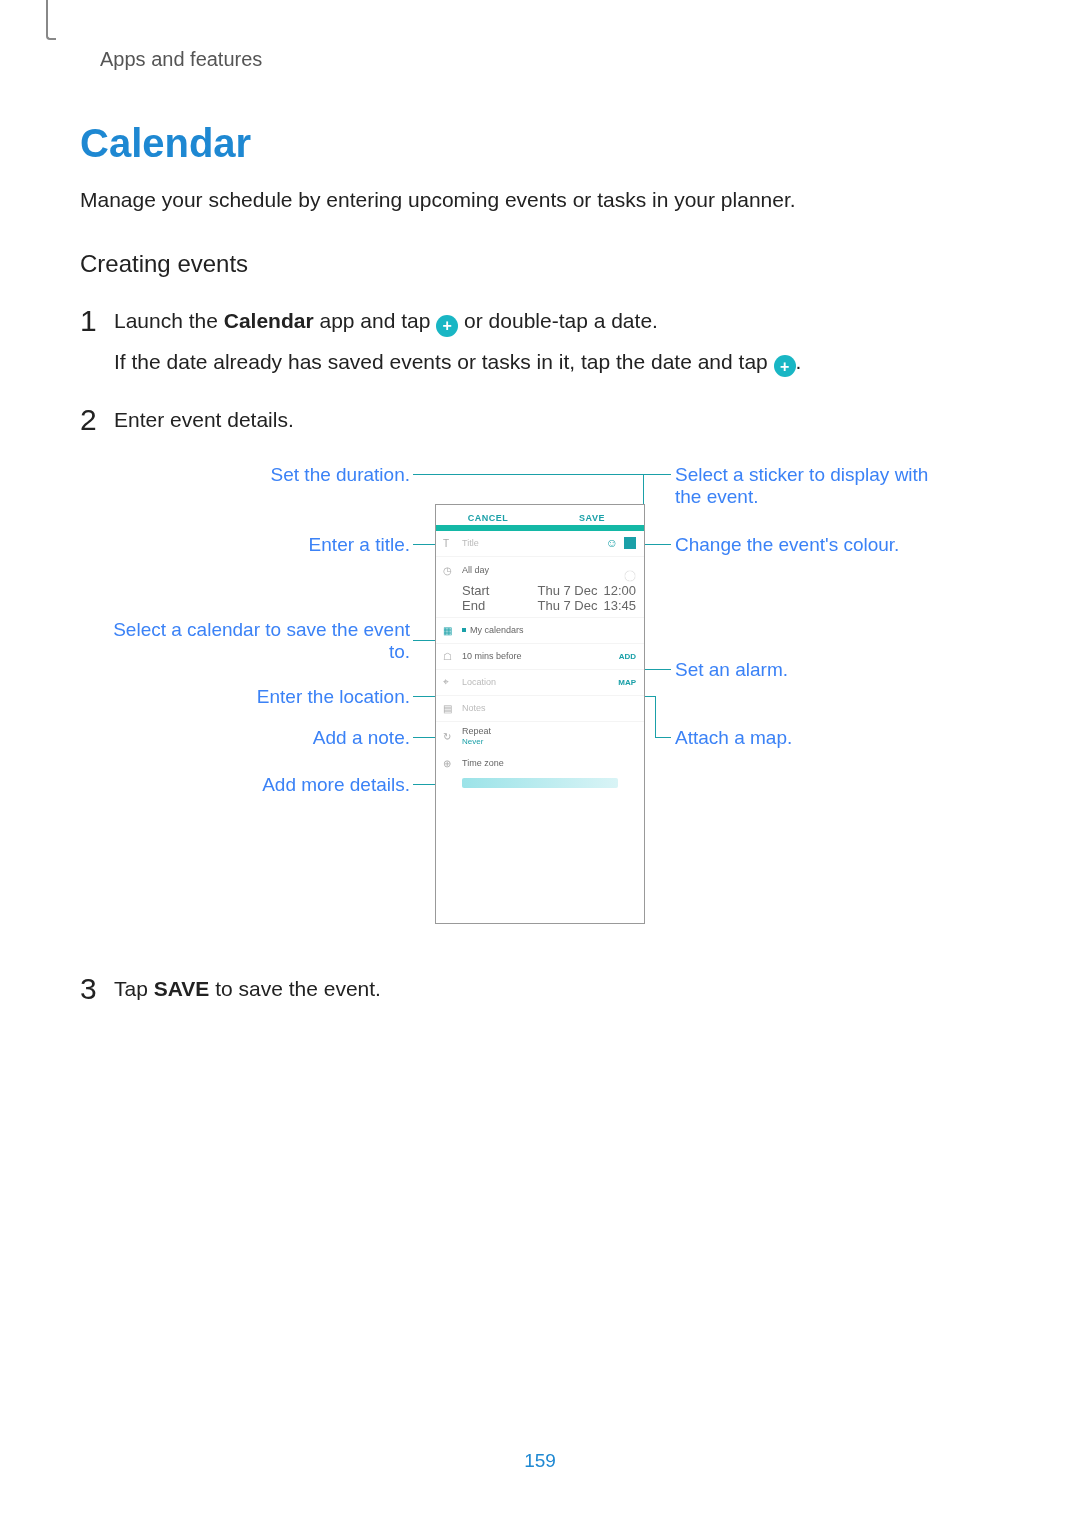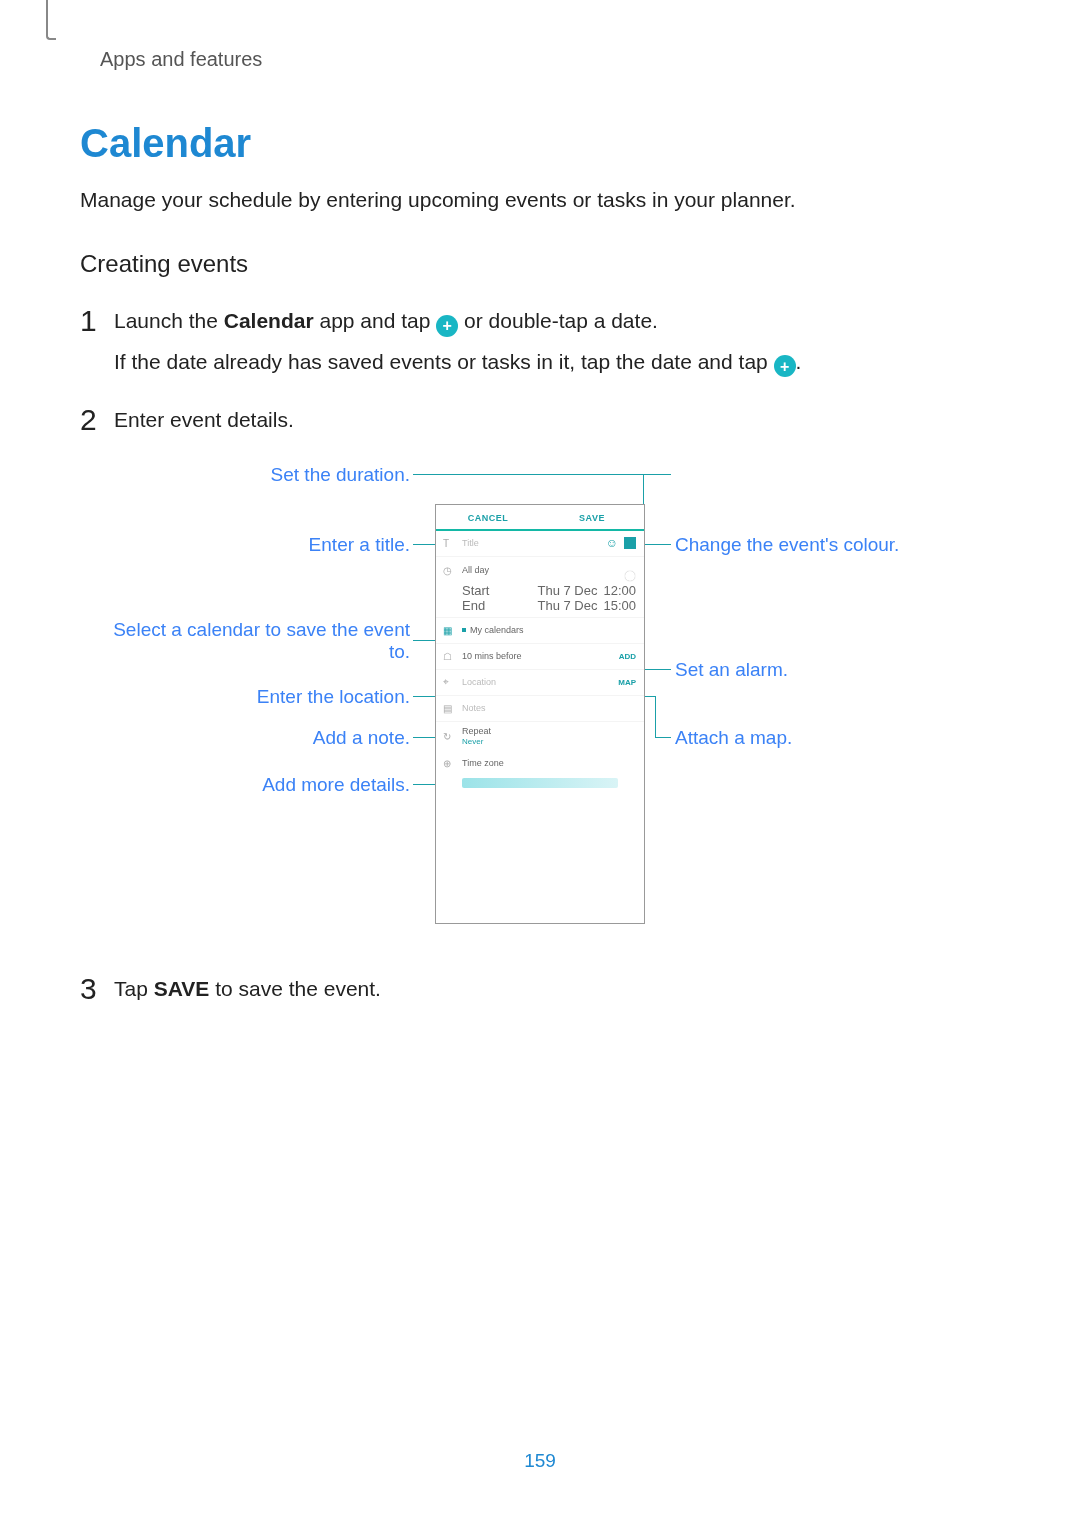--- a/index.html
+++ b/index.html
@@ -14,21 +14,21 @@
   .step-num { font-size: 30px; font-weight: 300; width: 34px; color: #222; line-height: 1; }
   .step-body { flex: 1; font-size: 21px; line-height: 1.45; }
   .step-body p { margin-bottom: 10px; }
   .plus-badge { display: inline-flex; width: 22px; height: 22px; border-radius: 50%; background: #19b6c4; color: #fff; align-items: center; justify-content: center; font-size: 16px; font-weight: 700; vertical-align: -3px; }
   .bold { font-weight: 700; }
   .page-num { position: absolute; bottom: 55px; width: 100%; left: 0; text-align: center; font-size: 19px; color: #1e88d2; }
 
   
   .figure { position: relative; width: 920px; height: 480px; margin: 10px auto 30px auto; }
   .phone { position: absolute; left: 355px; top: 40px; width: 210px; height: 420px; border: 1px solid #999; background: #fff; }
-  .ph-header { display: flex; height: 26px; border-bottom: 2px solid #14b8a6; }
+  .ph-header { display: flex; height: 26px; border-bottom: 6px solid #14b8a6; }
   .ph-header > div { flex: 1; text-align: center; font-size: 9px; font-weight: 700; line-height: 26px; letter-spacing: 0.5px; }
   .ph-cancel { color: #1aa0a8; }
   .ph-save { color: #1aa0a8; }
   .ph-row { position: relative; display: flex; align-items: center; min-height: 26px; padding: 4px 8px 4px 26px; font-size: 9px; color: #666; border-bottom: 1px solid #f4f4f4; }
   .ph-row.nob { border-bottom: none; }
   .ph-row .ico { position: absolute; left: 7px; top: 50%; transform: translateY(-50%); font-size: 10px; color: #aaa; }
   .ph-row .ico.teal { color: #1aa0a8; }
   .ph-placeholder { color: #bbb; }
   .ph-right { margin-left: auto; }
   .sticker-ico { color: #1aa0a8; font-size: 12px; margin-right: 6px; }
@@ -88,20 +88,21 @@
 
   <div class="figure">
 
     <div class="callout left" style="left:70px; top:0;">Set the duration.</div>
     <div class="callout left" style="left:70px; top:70px;">Enter a title.</div>
     <div class="callout left" style="left:30px; top:155px; width:300px;">Select a calendar to save the event to.</div>
     <div class="callout left" style="left:70px; top:222px;">Enter the location.</div>
     <div class="callout left" style="left:70px; top:263px;">Add a note.</div>
     <div class="callout left" style="left:70px; top:310px;">Add more details.</div>
 
+    <div class="callout right" style="left:595px; top:0;">Select a sticker to display with the event.</div>
     <div class="callout right" style="left:595px; top:70px;">Change the event's colour.</div>
     <div class="callout right" style="left:595px; top:195px;">Set an alarm.</div>
     <div class="callout right" style="left:595px; top:263px;">Attach a map.</div>
 
     <div class="lead" style="left:333px; top:10px; width:230px;"></div>
     <div class="lead" style="left:333px; top:80px; width:32px;"></div>
     <div class="tick" style="left:365px; top:74px;"></div>
     <div class="lead" style="left:333px; top:176px; width:32px;"></div>
     <div class="tick" style="left:365px; top:170px;"></div>
     <div class="lead" style="left:333px; top:232px; width:32px;"></div>
@@ -151,21 +152,21 @@
       <div class="ph-row" style="padding-top:0;">
         <div class="time-col">
           <div class="time-line">
             <span class="lbl">Start</span>
             <span class="dt">Thu 7 Dec</span>
             <span class="tm">12:00</span>
           </div>
           <div class="time-line">
             <span class="lbl">End</span>
             <span class="dt">Thu 7 Dec</span>
-            <span class="tm">15:00</span>
+            <span class="tm">13:45</span>
           </div>
         </div>
       </div>
 
       <div class="ph-row">
         <span class="ico teal">▦</span>
         <span><span class="dot-marker"></span><span>My calendars</span></span>
       </div>
 
       <div class="ph-row">

